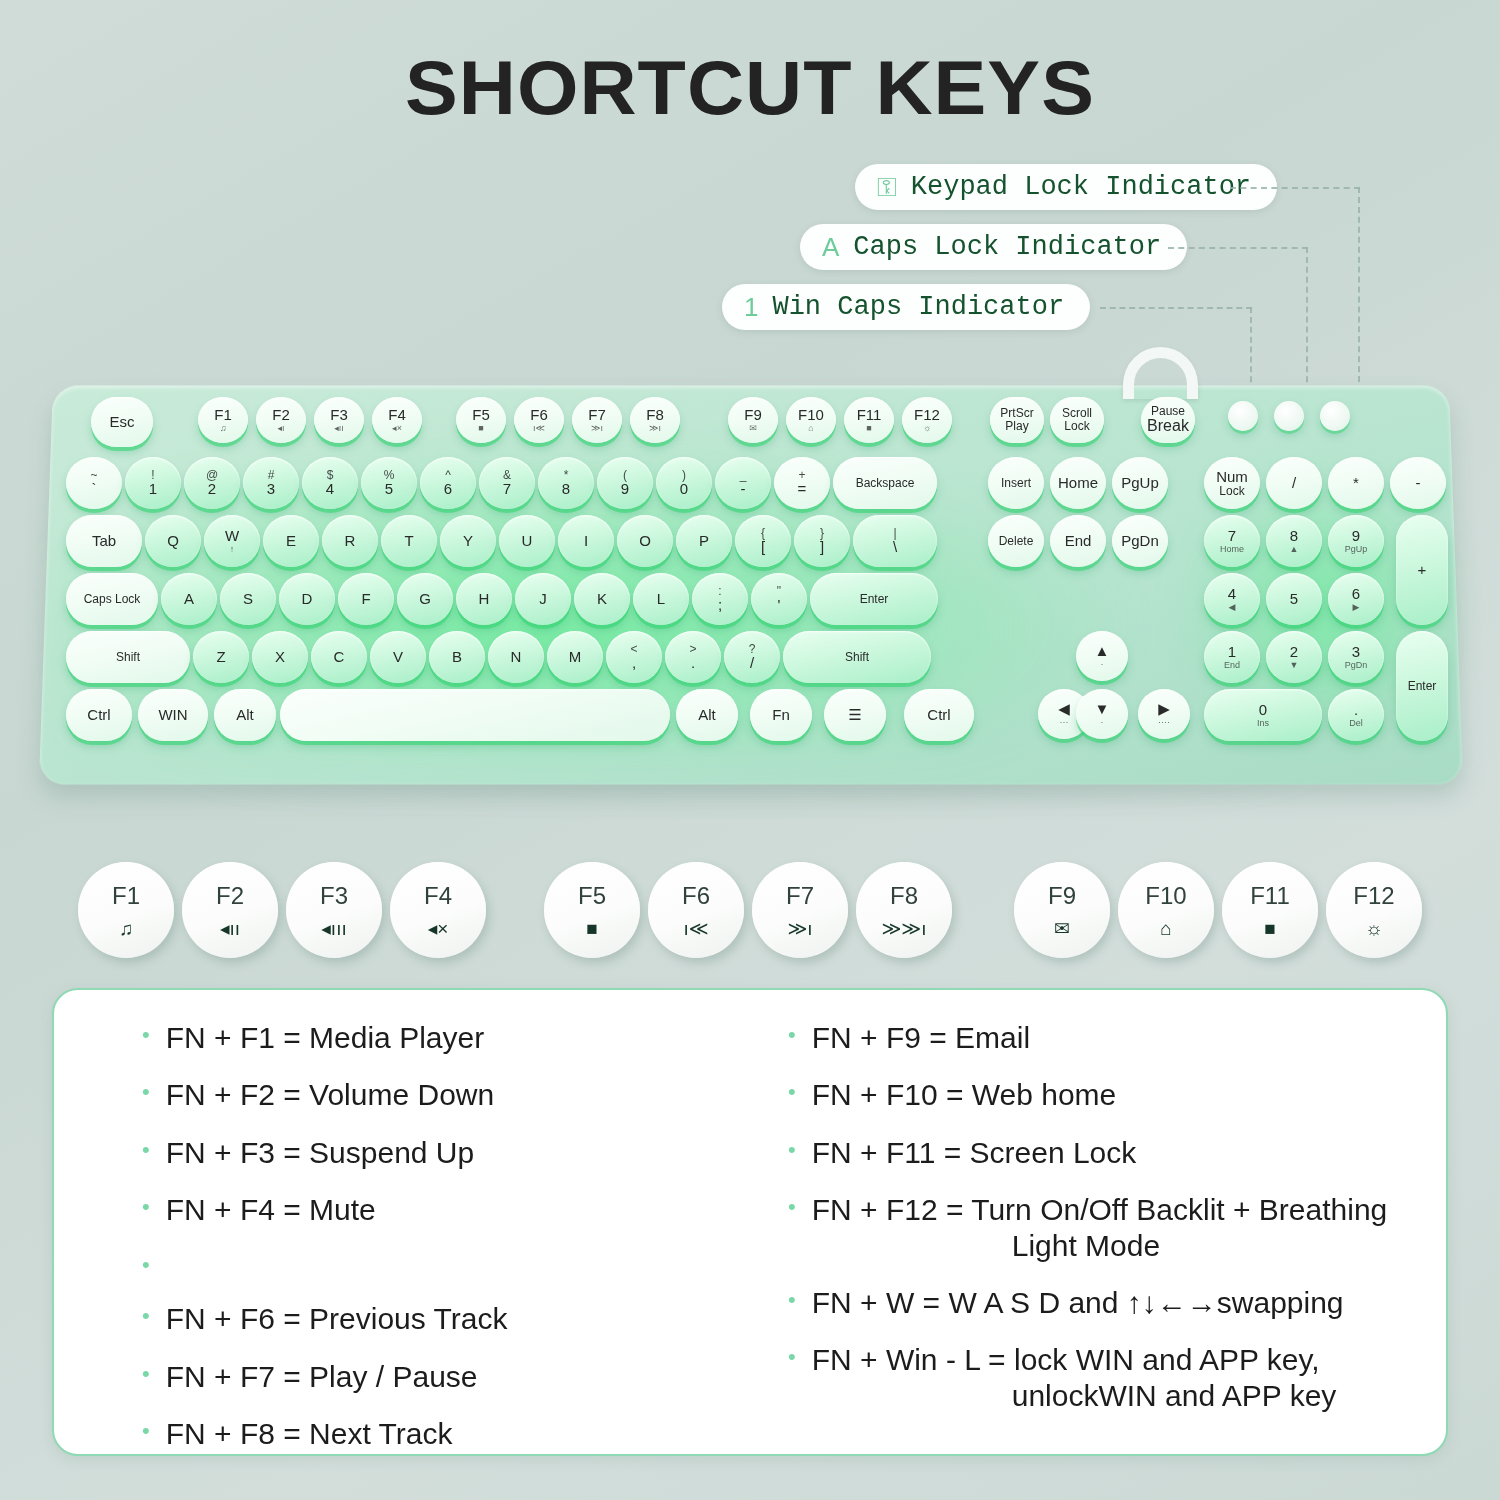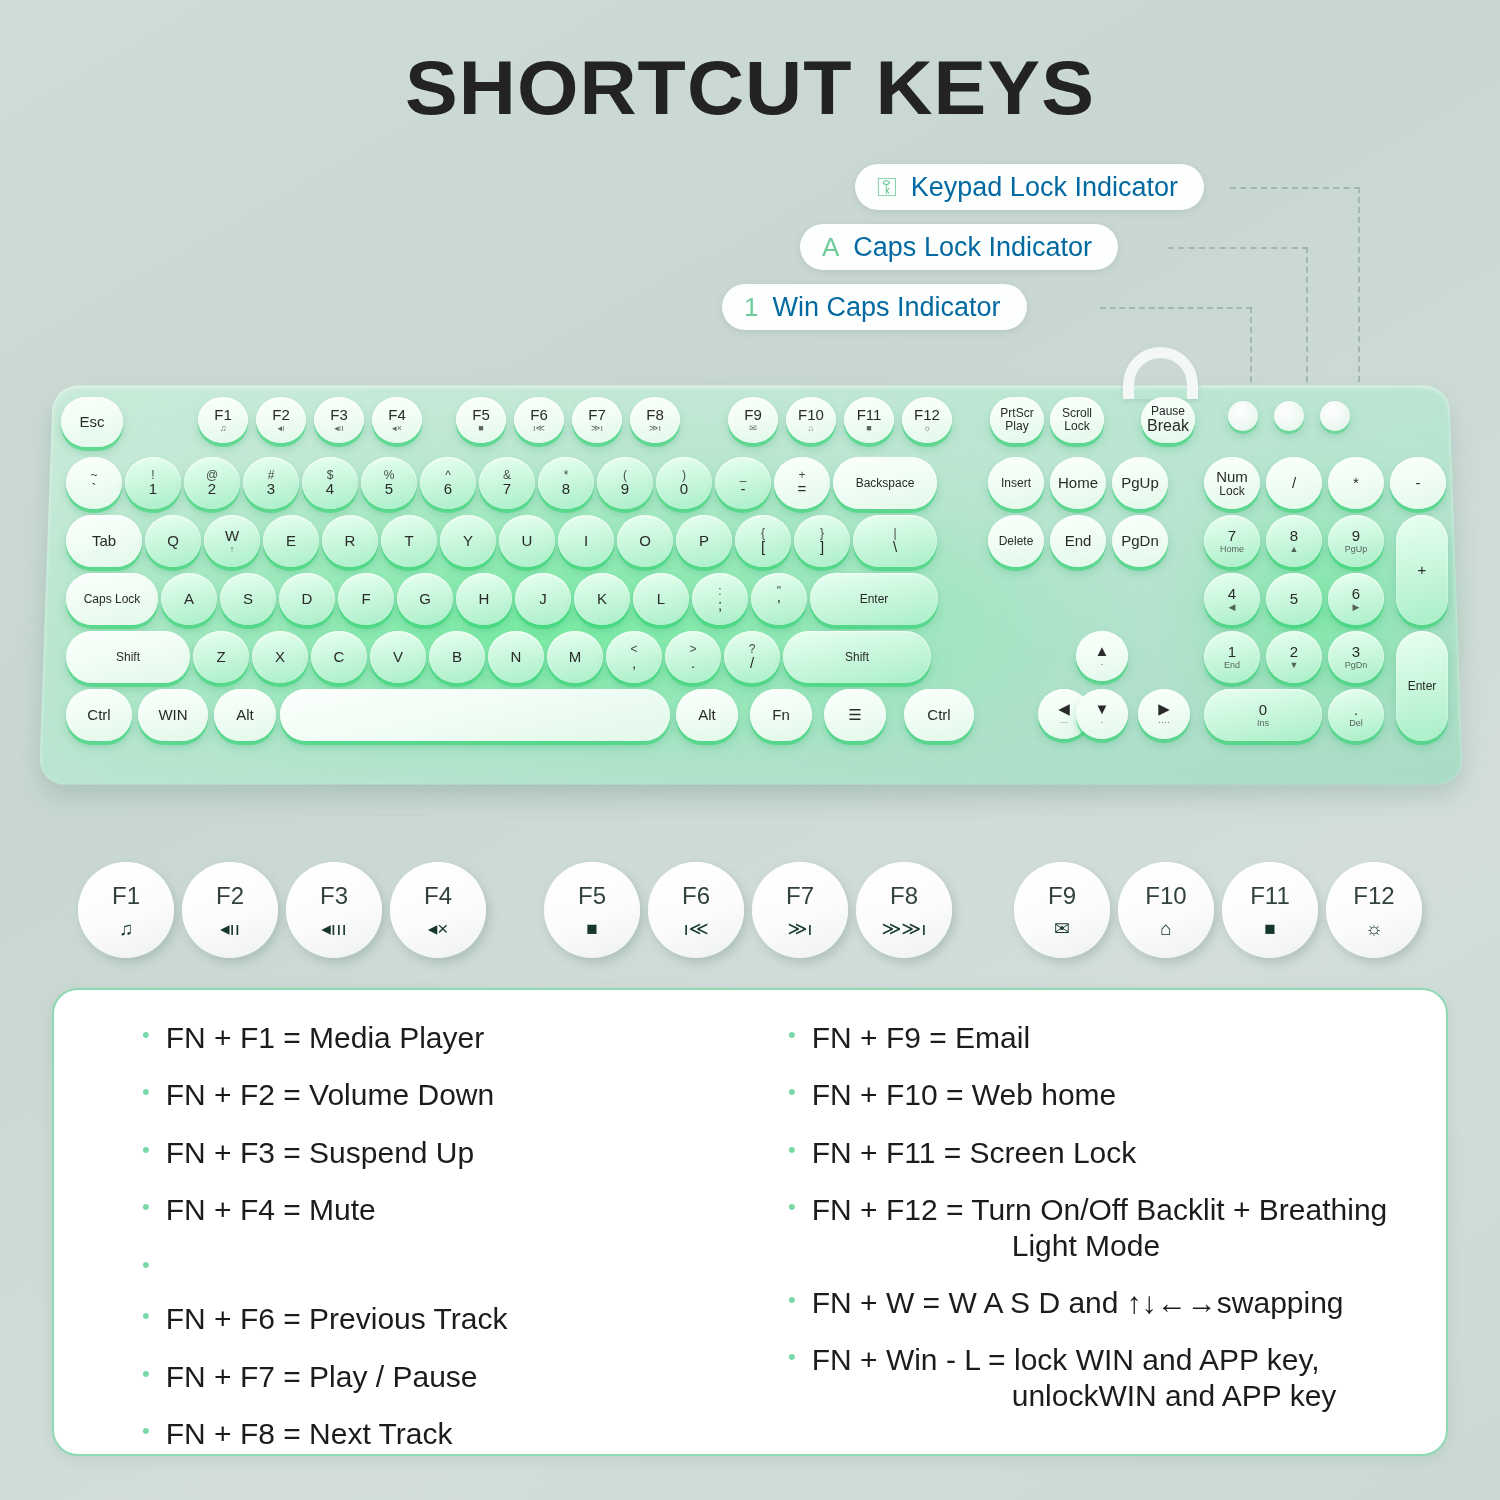--- a/index.html
+++ b/index.html
@@ -24,21 +24,21 @@
   .callouts { position: absolute; top: 160px; left: 0; width: 100%; height: 200px; }
   .callout {
     position: absolute; height: 46px;
     background: #fdfefe; border-radius: 23px;
     display: flex; align-items: center; gap: 14px;
     padding: 0 26px 0 22px;
     box-shadow: 0 2px 7px rgba(90,110,105,.16);
     white-space: nowrap;
   }
   .callout .cl-icon { color: #6ecb9a; font-size: 26px; line-height: 1; display:flex; align-items:center; }
-  .callout .cl-text { font-size: 27px; color: #0369a1; }
+  .callout .cl-text { font-size: 27px; color: #14532d; font-family: Liberation Mono, monospace; }
   #co0 { top: 4px;  left: 855px; }
   #co1 { top: 64px; left: 800px; }
   #co2 { top: 124px; left: 722px; }
 
   .leader { position: absolute; border-top: 2px dashed #9bb3ad; opacity:.85; }
   .leader-v { position: absolute; border-left: 2px dashed #9bb3ad; opacity:.85; }
 
   
   .kb-wrap { position: absolute; top: 375px; left: 28px; width: 1440px; height: 420px; }
   .kb-shadow {
@@ -154,21 +154,21 @@
   <div class="leader-v" style="left:1250px; top:147px; height:95px;"></div>
 </div>
 
 <div class="kb-wrap">
   <div class="kb-shadow"></div>
   <div class="kb-body"></div>
   <div class="kb-glow"></div>
   <div class="kb-glow2"></div>
   <div class="cable"></div>
   <div id="kb-keys">
-      <div class="key wide" style="left: 33px; top: 22px; width: 62px; height: 50px; text-align: right;">
+      <div class="key wide" style="left: 63px; top: 22px; width: 62px; height: 50px; text-align: right;">
         <div class="lg-main">Esc</div>
       </div>
       <div class="key" style="left: 170px; top: 22px; width: 50px; height: 46px;">
         <div class="lg-main">F1</div>
         <div class="lg-sub">♫</div>
       </div>
       <div class="key" style="left: 228px; top: 22px; width: 50px; height: 46px;">
         <div class="lg-main">F2</div>
         <div class="lg-sub">◂ı</div>
       </div>

